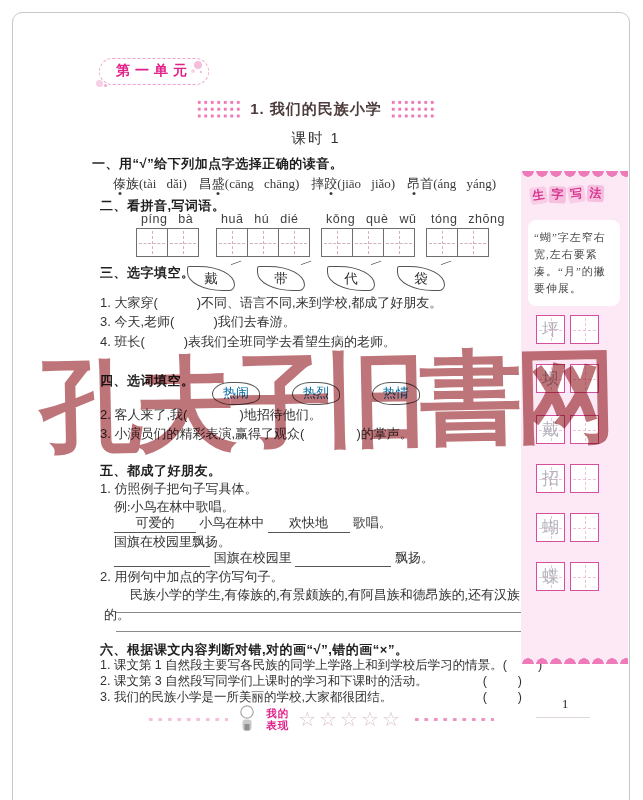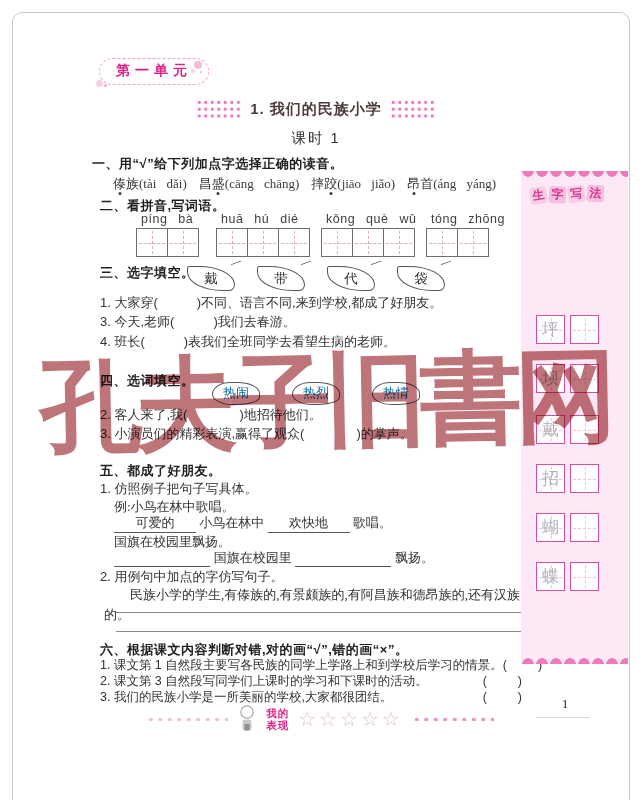--- a/index.html
+++ b/index.html
@@ -289,20 +289,21 @@
 
 <div id="sidebar" class="abs">
   <div class="scallop-top"></div>
   <div class="scallop-bottom"></div>
   <div id="sidebar-badge">
     <span class="badge-char">生</span>
     <span class="badge-char">字</span>
     <span class="badge-char">写</span>
     <span class="badge-char">法</span>
   </div>
+  <div id="sidebar-note">“蝴”字左窄右宽,左右要紧凑。“月”的撇要伸展。</div>
 
   <div class="pair" style="top:143px;">
     <span class="pbox pchar">
         <span>坪</span>
       </span>
     <span class="pbox"></span>
   </div>
   <div class="pair" style="top:192px;">
     <span class="pbox pchar">
         <span>坝</span>

